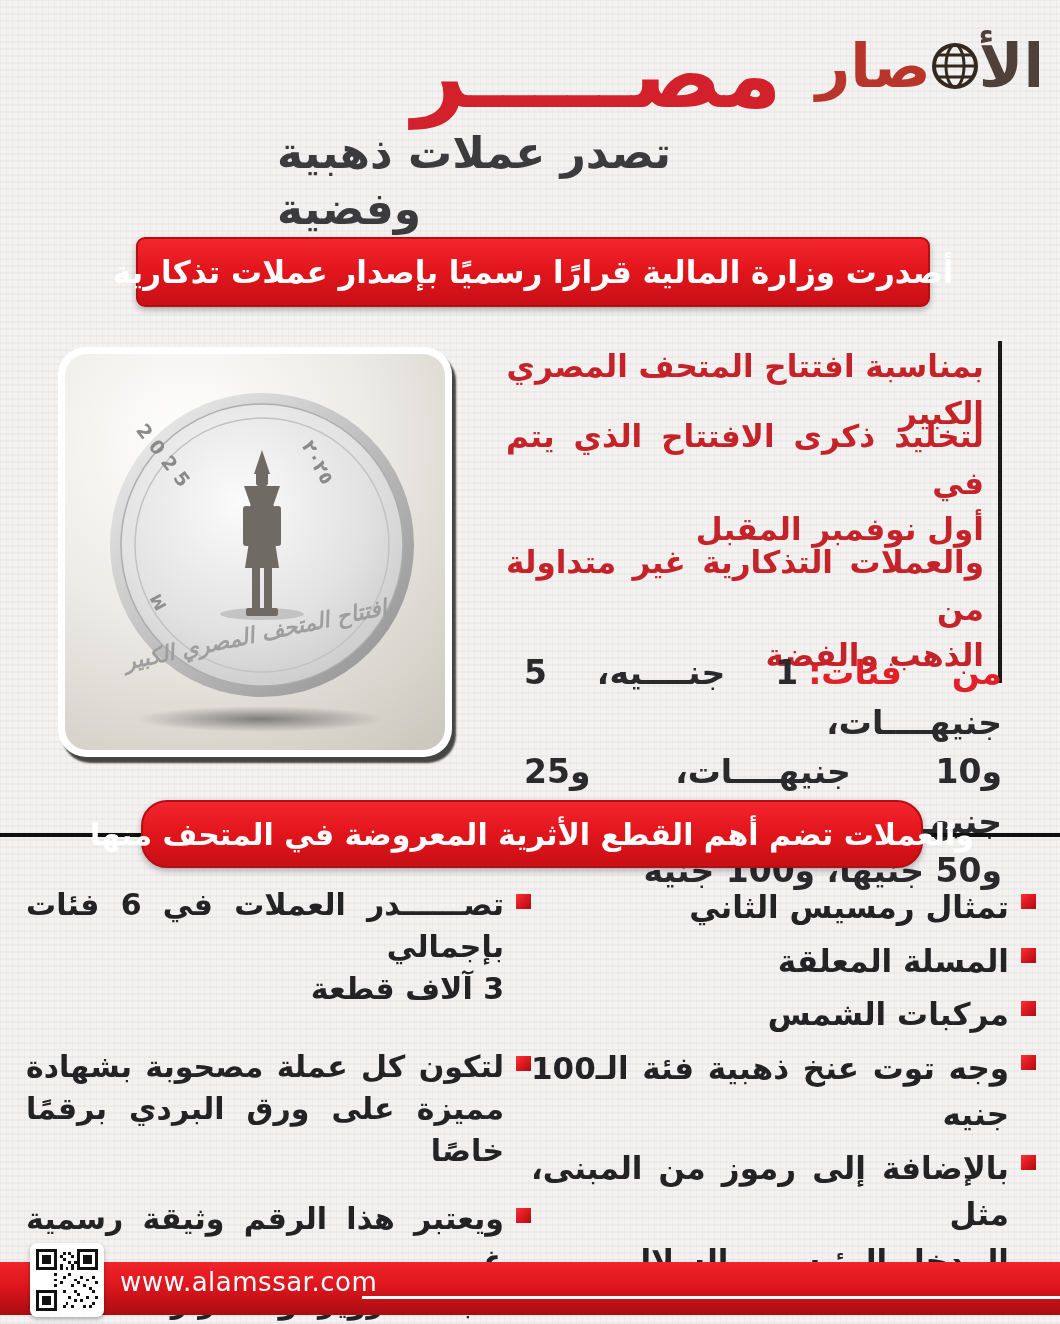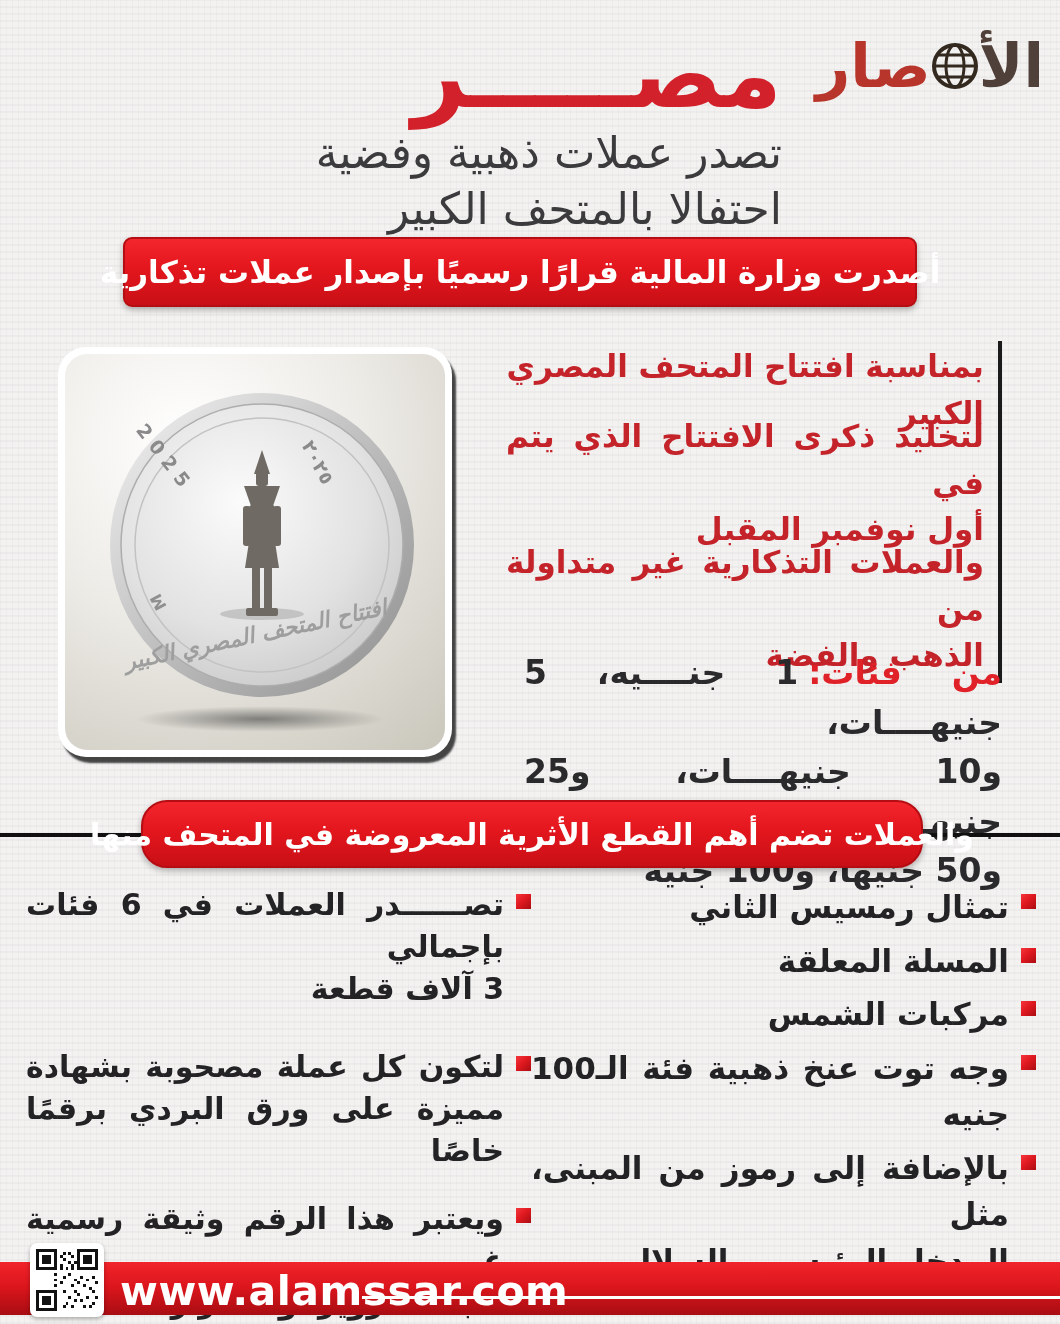--- a/index.html
+++ b/index.html
@@ -13,27 +13,27 @@
 
   
   .logo{top:30px;right:16px;display:flex;align-items:center;font-weight:bold;font-size:60px;line-height:1;}
   .logo .lg-right{color:#50403a;}
   .logo .lg-left{color:#b7352b;}
   .logo svg{margin:10px -2px 0 -2px;}
 
   
   .heading{top:26px;right:278px;width:505px;}
   .title{font-size:94px;font-weight:700;color:#d2212a;text-align:right;line-height:1.05;}
-  .sub{font-size:44px;font-weight:normal;color:#3b3b3d;text-align:right;line-height:1.28;}
+  .sub{font-size:44px;font-weight:bold;color:#3b3b3d;text-align:left;line-height:1.28;}
 
   
   .banner{display:flex;align-items:center;justify-content:center;color:#fff;font-weight:bold;
           background:linear-gradient(180deg,#f4262d 0%,#e3161d 45%,#c90f16 100%);
           border:2px solid #b40d13;box-shadow:0 3px 6px rgba(0,0,0,.28);white-space:nowrap;}
-  .banner1{left:123px;top:237px;width:790px;height:66px;border-radius:9px;font-size:31px;}
+  .banner1{left:136px;top:237px;width:790px;height:66px;border-radius:9px;font-size:31px;}
   .banner2{left:141px;top:800px;width:778px;height:64px;border-radius:26px;font-size:30px;z-index:3;}
   .divider{left:0;top:833px;width:1060px;height:4px;background:#101010;z-index:1;}
 
   
   .coin-card{left:58px;top:347px;width:394px;height:410px;background:#fff;border-radius:28px;
              box-shadow:4px 6px 2px rgba(25,25,25,.8);z-index:2;}
   .coin-photo{position:absolute;inset:7px;border-radius:22px;overflow:hidden;
               background:radial-gradient(circle at 32% 22%, #ffffff 0%, #edebe6 45%, #c9c6bb 100%);}
   .coin-photo svg{position:absolute;left:42px;top:36px;}
   .coin-shadow{position:absolute;left:70px;top:352px;width:250px;height:26px;
@@ -59,21 +59,21 @@
   .list-right .li-text{font-size:31px;line-height:1.5;}
   .list-left .li-text{font-size:30px;line-height:1.4;}
   .list-left .li1{margin-bottom:36px;} .list-left .li2{margin-bottom:26px;}
 
   
   .footer-bar{left:0;top:1262px;width:1060px;height:53px;
               background:linear-gradient(180deg,#f1242b 0%,#dd161d 45%,#a80d12 100%);z-index:2;}
   .footer-line{left:362px;top:1296px;width:698px;height:3px;background:#ffffff;z-index:4;}
   .qr-card{left:30px;top:1243px;width:74px;height:74px;background:#fff;border-radius:7px;
            box-shadow:0 2px 4px rgba(0,0,0,.3);display:flex;align-items:center;justify-content:center;z-index:4;}
-  .footer-url{left:120px;top:1267px;color:#fff;font-size:41px;font-weight:700;direction:ltr;
+  .footer-url{left:120px;top:1267px;color:#fff;font-size:26px;font-weight:400;direction:ltr;
               letter-spacing:.5px;z-index:4;}
 </style>
 </head>
 <body>
 
 <div class="page">
 
   <div class="abs logo">
     <span class="lg-right">الأ</span>
     <span>

